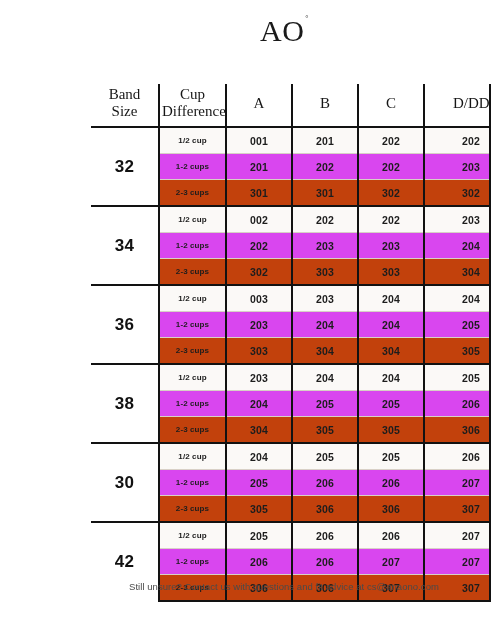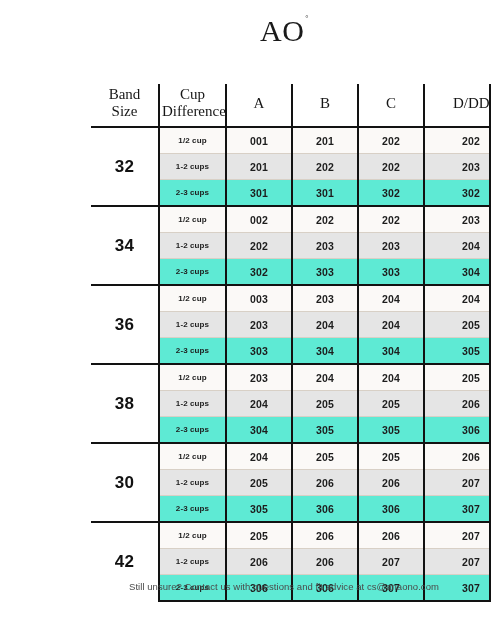--- a/index.html
+++ b/index.html
@@ -114,22 +114,22 @@
   
   .chart td.cup {
     font-size: 8px;
     font-weight: bold;
     letter-spacing: 0.1px;
     color: #1d1d1d;
   }
 
   
   .tone-0 { background: #fbf9f7; }
-  .tone-1 { background: #e5e5e5; }
-  .tone-2 { background: #5eead4; }
+  .tone-1 { background: #d946ef; }
+  .tone-2 { background: #c2410c; }
 
   
   tr.sub-1 td:not(.band), tr.sub-2 td:not(.band) {
     border-top: 1px solid #d8d0c6;
   }
   
   tr.group-start td {
     border-top: 2.5px solid #121212;
   }
   tbody tr:first-child td {

